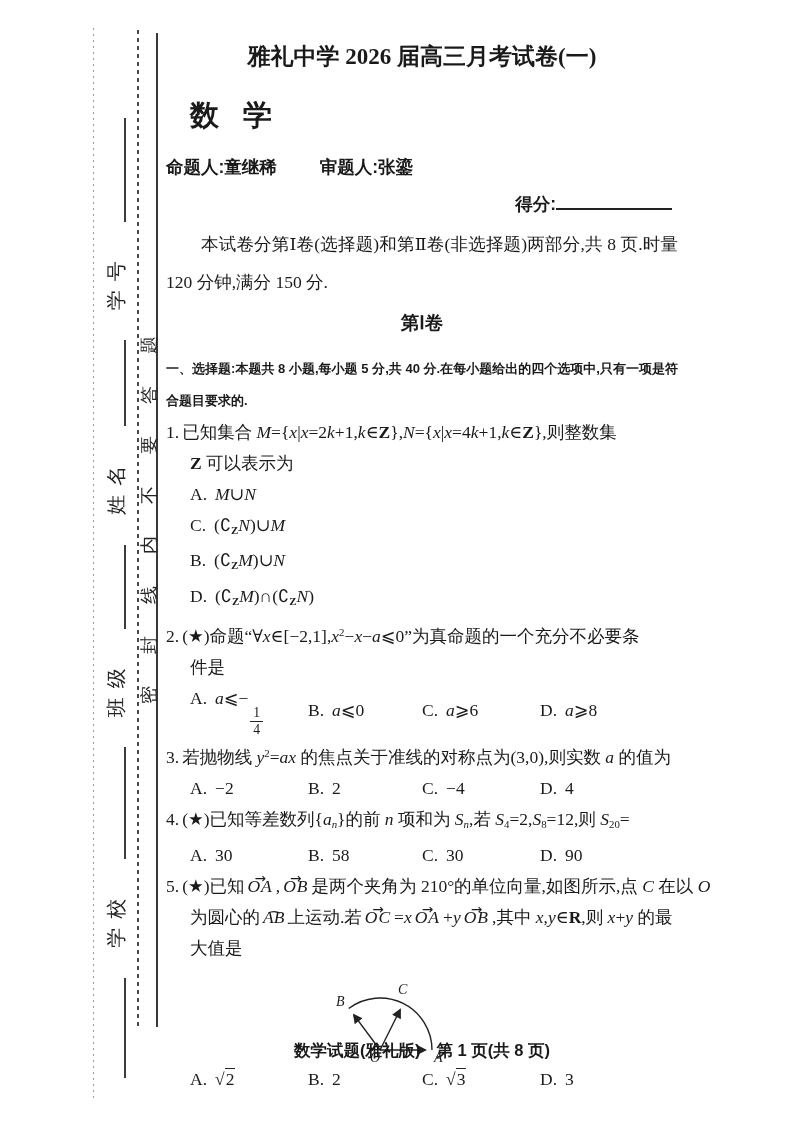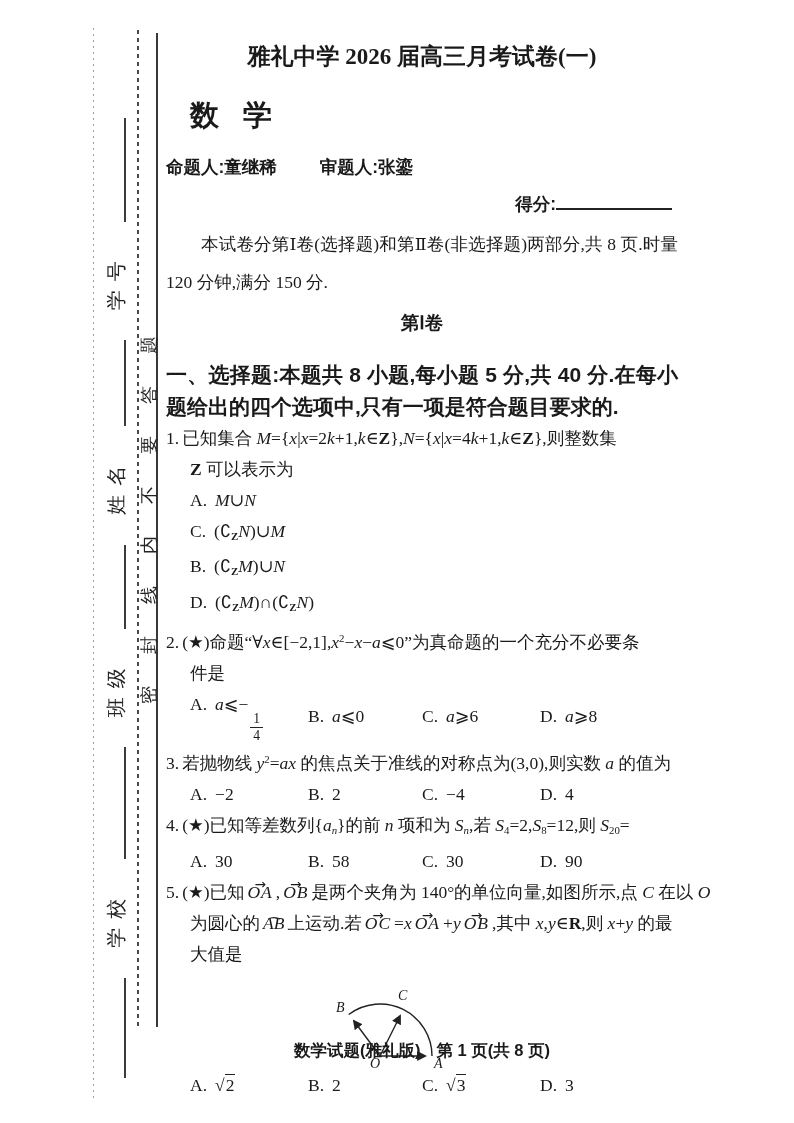--- a/index.html
+++ b/index.html
@@ -35,21 +35,21 @@
     line-height:46px; margin-top:14px; font-family:"Liberation Sans","DejaVu Sans",sans-serif; }
   .examiners { font-weight:bold; font-size:17.5px; margin-top:16px; line-height:26px;
     font-family:"Liberation Sans","DejaVu Sans",sans-serif; }
   .examiners .reviewer { margin-left:38px; }
   .score-line { text-align:right; padding-right:6px; font-weight:bold; font-size:17.5px; margin-top:10px;
     line-height:26px; font-family:Liberation Sans, sans-serif; }
   .score-blank { display:inline-block; width:116px; height:1em; border-bottom:2px solid #222; }
   .intro { margin:8px 0 0; text-indent:2em; line-height:38px; }
   .part-heading { text-align:center; font-weight:bold; font-size:18.5px; margin-top:4px; line-height:36px;
     font-family:Liberation Serif, serif; }
-  .section-heading { font-weight:bold; font-size:21px; line-height:32px; margin-top:18px;
+  .section-heading { font-weight:bold; font-size:13px; line-height:32px; margin-top:12px;
     font-family:"Liberation Sans","DejaVu Sans",sans-serif; }
   .q { }
   .q-line { white-space:nowrap; }
   .cont { padding-left:24px; }
   .q-num { margin-right:3px; }
   .opt-line { padding-left:24px; white-space:nowrap; }
   .opt-label { margin-right:8px; }
   .opts-row { display:grid; grid-template-columns:118px 114px 118px auto; padding-left:24px;
     align-items:center; white-space:nowrap; }
   .opts-tall { min-height:44px; }
@@ -158,21 +158,21 @@
       <div class="q-line"><span class="q-num">4.</span><span><span>(★)已知等差数列{</span><span class="it">a</span><span class="sub it">n</span><span>}的前 </span><span class="it">n</span><span> 项和为 </span><span class="it">S</span><span class="sub it">n</span><span>,若 </span><span class="it">S</span><span class="sub">4</span><span>=2,</span><span class="it">S</span><span class="sub">8</span><span>=12,则 </span><span class="it">S</span><span class="sub">20</span><span>=</span></span></div>
       <div class="opts-row">
         <span><span class="opt-label">A.</span><span><span>30</span></span></span>
         <span><span class="opt-label">B.</span><span><span>58</span></span></span>
         <span><span class="opt-label">C.</span><span><span>30</span></span></span>
         <span><span class="opt-label">D.</span><span><span>90</span></span></span>
       </div>
     </div>
 
     <div class="q">
-      <div class="q-line"><span class="q-num">5.</span><span><span>(★)已知</span><span class="vec">OA</span><span>,</span><span class="vec">OB</span><span>是两个夹角为 140°的单位向量,如图所示,点 </span><span class="it">C</span><span> 在以 </span><span class="it">O</span></span></div>
+      <div class="q-line"><span class="q-num">5.</span><span><span>(★)已知</span><span class="vec">OA</span><span>,</span><span class="vec">OB</span><span>是两个夹角为 210°的单位向量,如图所示,点 </span><span class="it">C</span><span> 在以 </span><span class="it">O</span></span></div>
       <div class="q-line cont"><span>为圆心的</span><span class="arc">AB</span><span>上运动.若</span><span class="vec">OC</span><span>=</span><span class="it">x</span><span class="vec">OA</span><span>+</span><span class="it">y</span><span class="vec">OB</span><span>,其中 </span><span class="it">x</span><span>,</span><span class="it">y</span><span>∈</span><span class="b">R</span><span>,则 </span><span class="it">x</span><span>+</span><span class="it">y</span><span> 的最</span></div>
       <div class="q-line cont"><span>大值是</span></div>
 
       <div class="figure">
         <svg width="170" height="96" viewBox="0 0 170 96">
           <defs>
             <marker id="ah" viewBox="0 0 10 10" refX="8" refY="5" markerWidth="7" markerHeight="7" orient="auto">
               <path d="M0,0 L10,5 L0,10 z" fill="#222"></path>
             </marker>
           </defs>

